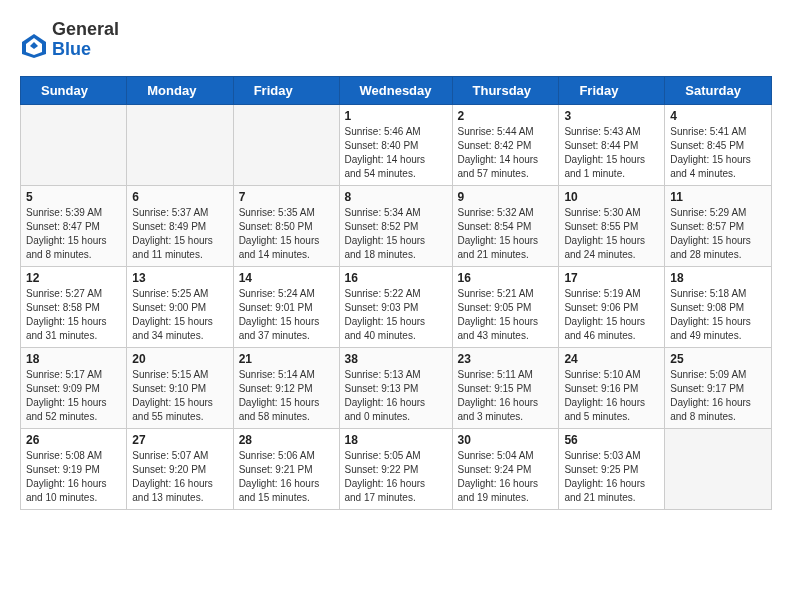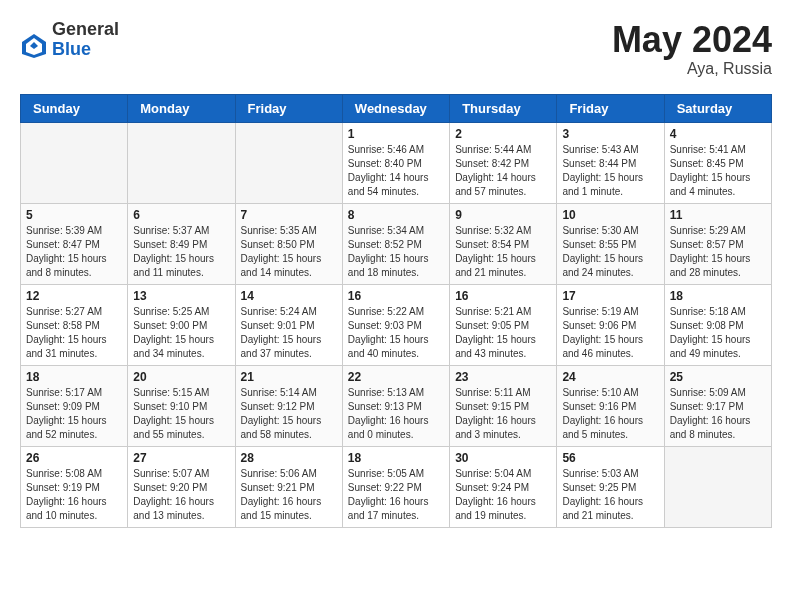--- a/index.html
+++ b/index.html
@@ -48,21 +48,21 @@
     .calendar {
       width: 100%;
       border-collapse: collapse;
       border: 1px solid #ccc;
     }
     .calendar th {
       background-color: #1565c0;
       color: #fff;
       font-size: 13px;
       font-weight: bold;
-      padding: 6px 12px;
+      padding: 6px 20px;
       text-align: left;
       border: 1px solid #1555a0;
     }
     .calendar td {
       vertical-align: top;
       border: 1px solid #ccc;
       padding: 4px 5px;
       width: calc(100% / 7);
       min-height: 80px;
       font-size: 10.5px;
@@ -95,24 +95,20 @@
     <svg class="logo-icon" viewBox="0 0 28 28">
       <polygon points="14,2 26,10 26,22 14,26 2,22 2,10" fill="#1565c0"></polygon>
       <polygon points="14,6 22,12 22,20 14,23 6,20 6,12" fill="#fff"></polygon>
       <polygon points="14,10 18,14 14,17 10,14" fill="#1565c0"></polygon>
     </svg>
     <div class="logo-text">
       <span class="logo-general">General</span><br>
       <span class="logo-blue">Blue</span>
     </div>
   </div>
-  <div class="title-block">
-    <div class="month-year">May 2024</div>
-    <div class="location">Aya, Russia</div>
-  </div>
 </div>
 
 <table class="calendar">
   <thead>
     <tr id="weekday-header">
         <th>Sunday</th>
         <th>Monday</th>
         <th>Friday</th>
         <th>Wednesday</th>
         <th>Thursday</th>
@@ -209,21 +205,21 @@
         </td>
         <td>
           <div class="day-number">20</div>
           <div class="day-detail">Sunrise: 5:15 AM<br>Sunset: 9:10 PM<br>Daylight: 15 hours<br>and 55 minutes.</div>
         </td>
         <td>
           <div class="day-number">21</div>
           <div class="day-detail">Sunrise: 5:14 AM<br>Sunset: 9:12 PM<br>Daylight: 15 hours<br>and 58 minutes.</div>
         </td>
         <td>
-          <div class="day-number">22</div>
+          <div class="day-number">38</div>
           <div class="day-detail">Sunrise: 5:13 AM<br>Sunset: 9:13 PM<br>Daylight: 16 hours<br>and 0 minutes.</div>
         </td>
         <td>
           <div class="day-number">23</div>
           <div class="day-detail">Sunrise: 5:11 AM<br>Sunset: 9:15 PM<br>Daylight: 16 hours<br>and 3 minutes.</div>
         </td>
         <td>
           <div class="day-number">24</div>
           <div class="day-detail">Sunrise: 5:10 AM<br>Sunset: 9:16 PM<br>Daylight: 16 hours<br>and 5 minutes.</div>
         </td>

